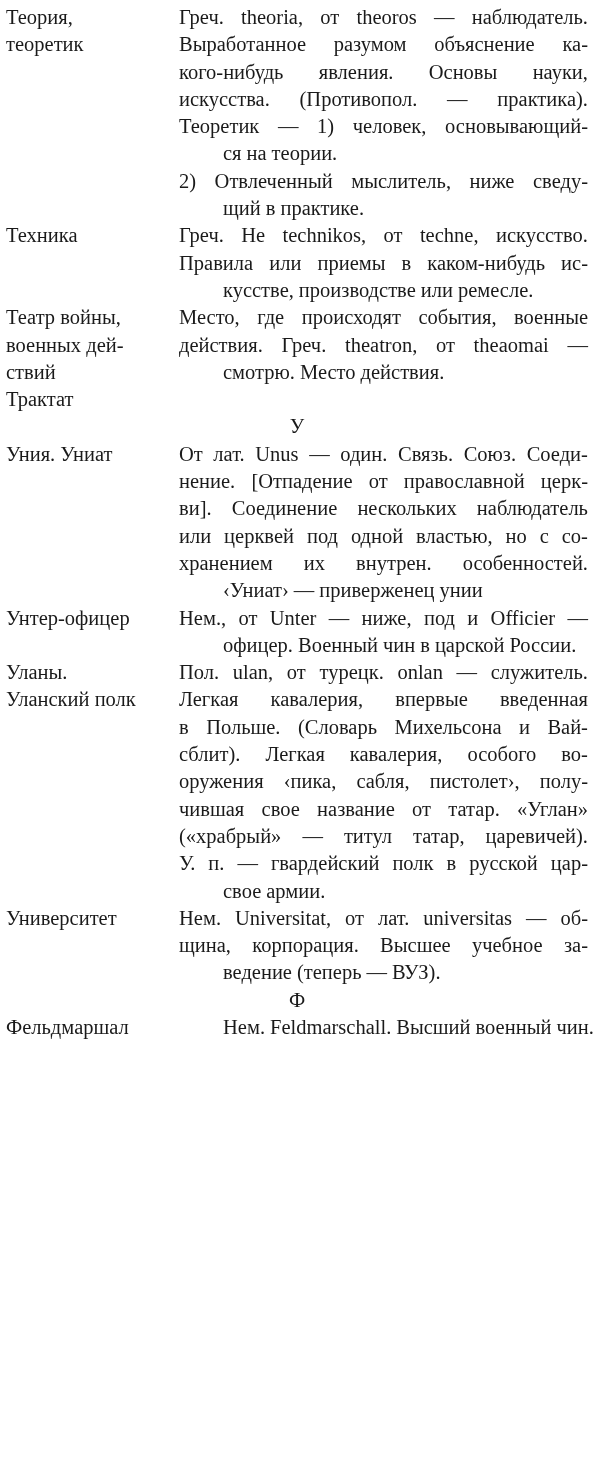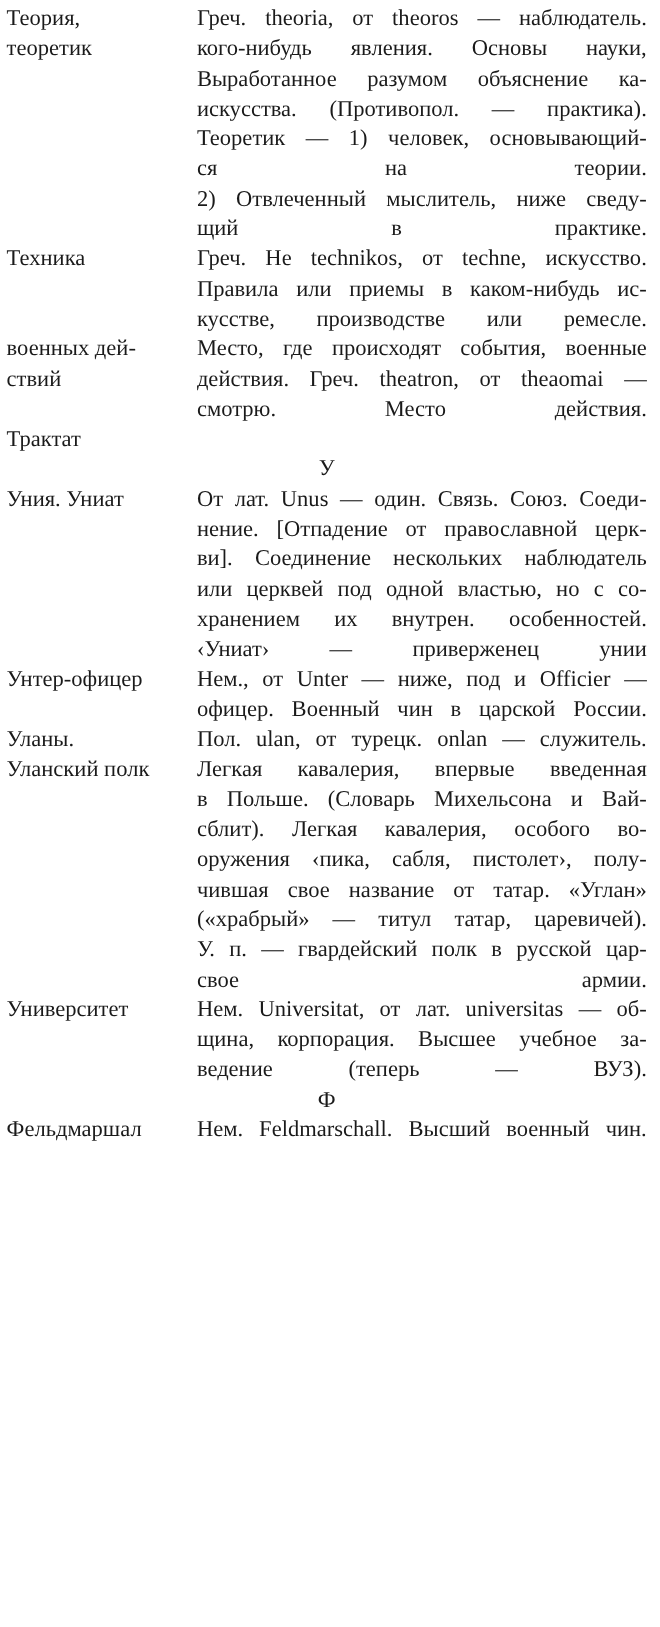--- a/index.html
+++ b/index.html
@@ -65,54 +65,55 @@
       margin-left: -6px;
     }
     
     .jline {
       display: flex;
       justify-content: space-between;
       height: 27.3px;
       white-space: nowrap;
     }
     .jline.left {
-      justify-content: space-between;
+      justify-content: flex-start;
       gap: 5px;
+      margin-left: 44px;
     }
   </style>
 </head>
 <body>
 
 <div class="page">
 
   <div class="entry">
     <div class="term">
       <span class="term-line">Теория,</span>
       <span class="term-line">теоретик</span>
     </div>
     <div class="def">
       <span class="def-line jline">
           <span>Греч.</span>
           <span>theoria,</span>
           <span>от</span>
           <span>theoros</span>
           <span>—</span>
           <span>наблюдатель.</span>
+        </span>
+      <span class="def-line jline">
+          <span>Выработанное</span>
+          <span>разумом</span>
+          <span>объяснение</span>
+          <span>ка-</span>
         </span>
       <span class="def-line jline">
           <span>кого-нибудь</span>
           <span>явления.</span>
           <span>Основы</span>
           <span>науки,</span>
-        </span>
-      <span class="def-line jline">
-          <span>Выработанное</span>
-          <span>разумом</span>
-          <span>объяснение</span>
-          <span>ка-</span>
         </span>
       <span class="def-line jline">
           <span>искусства.</span>
           <span>(Противопол.</span>
           <span>—</span>
           <span>практика).</span>
         </span>
       <span class="def-line jline">
           <span>Теоретик</span>
           <span>—</span>
@@ -165,20 +166,21 @@
           <span>кусстве,</span>
           <span>производстве</span>
           <span>или</span>
           <span>ремесле.</span>
         </span>
     </div>
   </div>
 
   <div class="entry">
     <div class="term">
+      <span class="term-line">Театр войны,</span>
       <span class="term-line">военных дей-</span>
       <span class="term-line">ствий</span>
     </div>
     <div class="def">
       <span class="def-line jline">
           <span>Место,</span>
           <span>где</span>
           <span>происходят</span>
           <span>события,</span>
           <span>военные</span>

